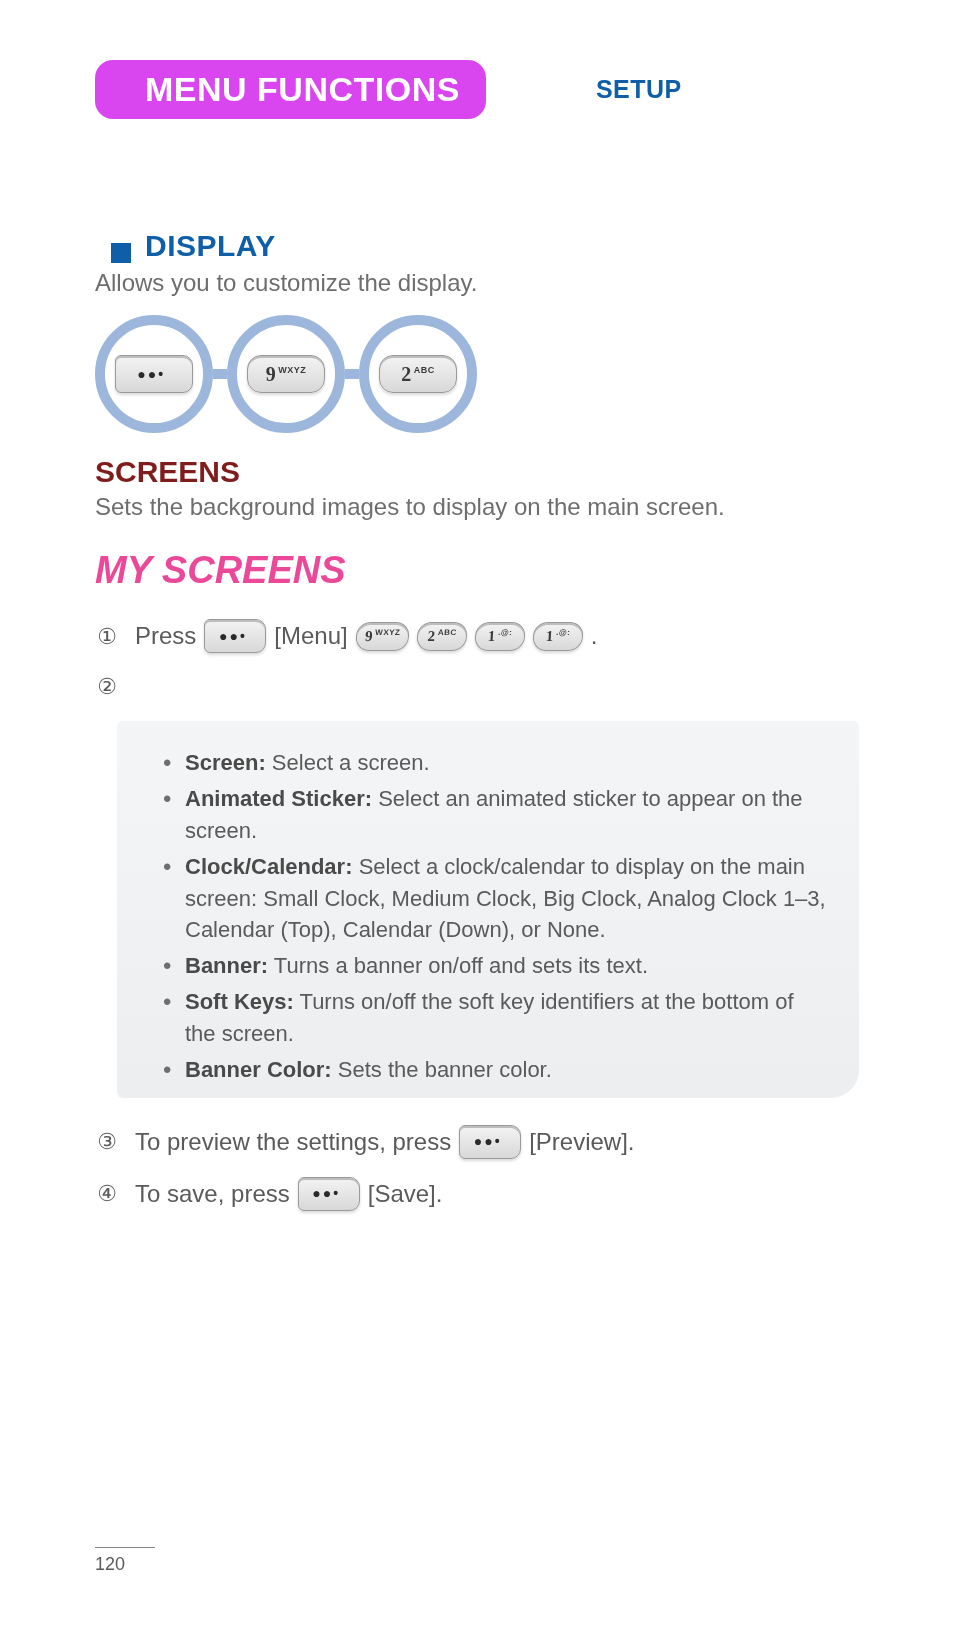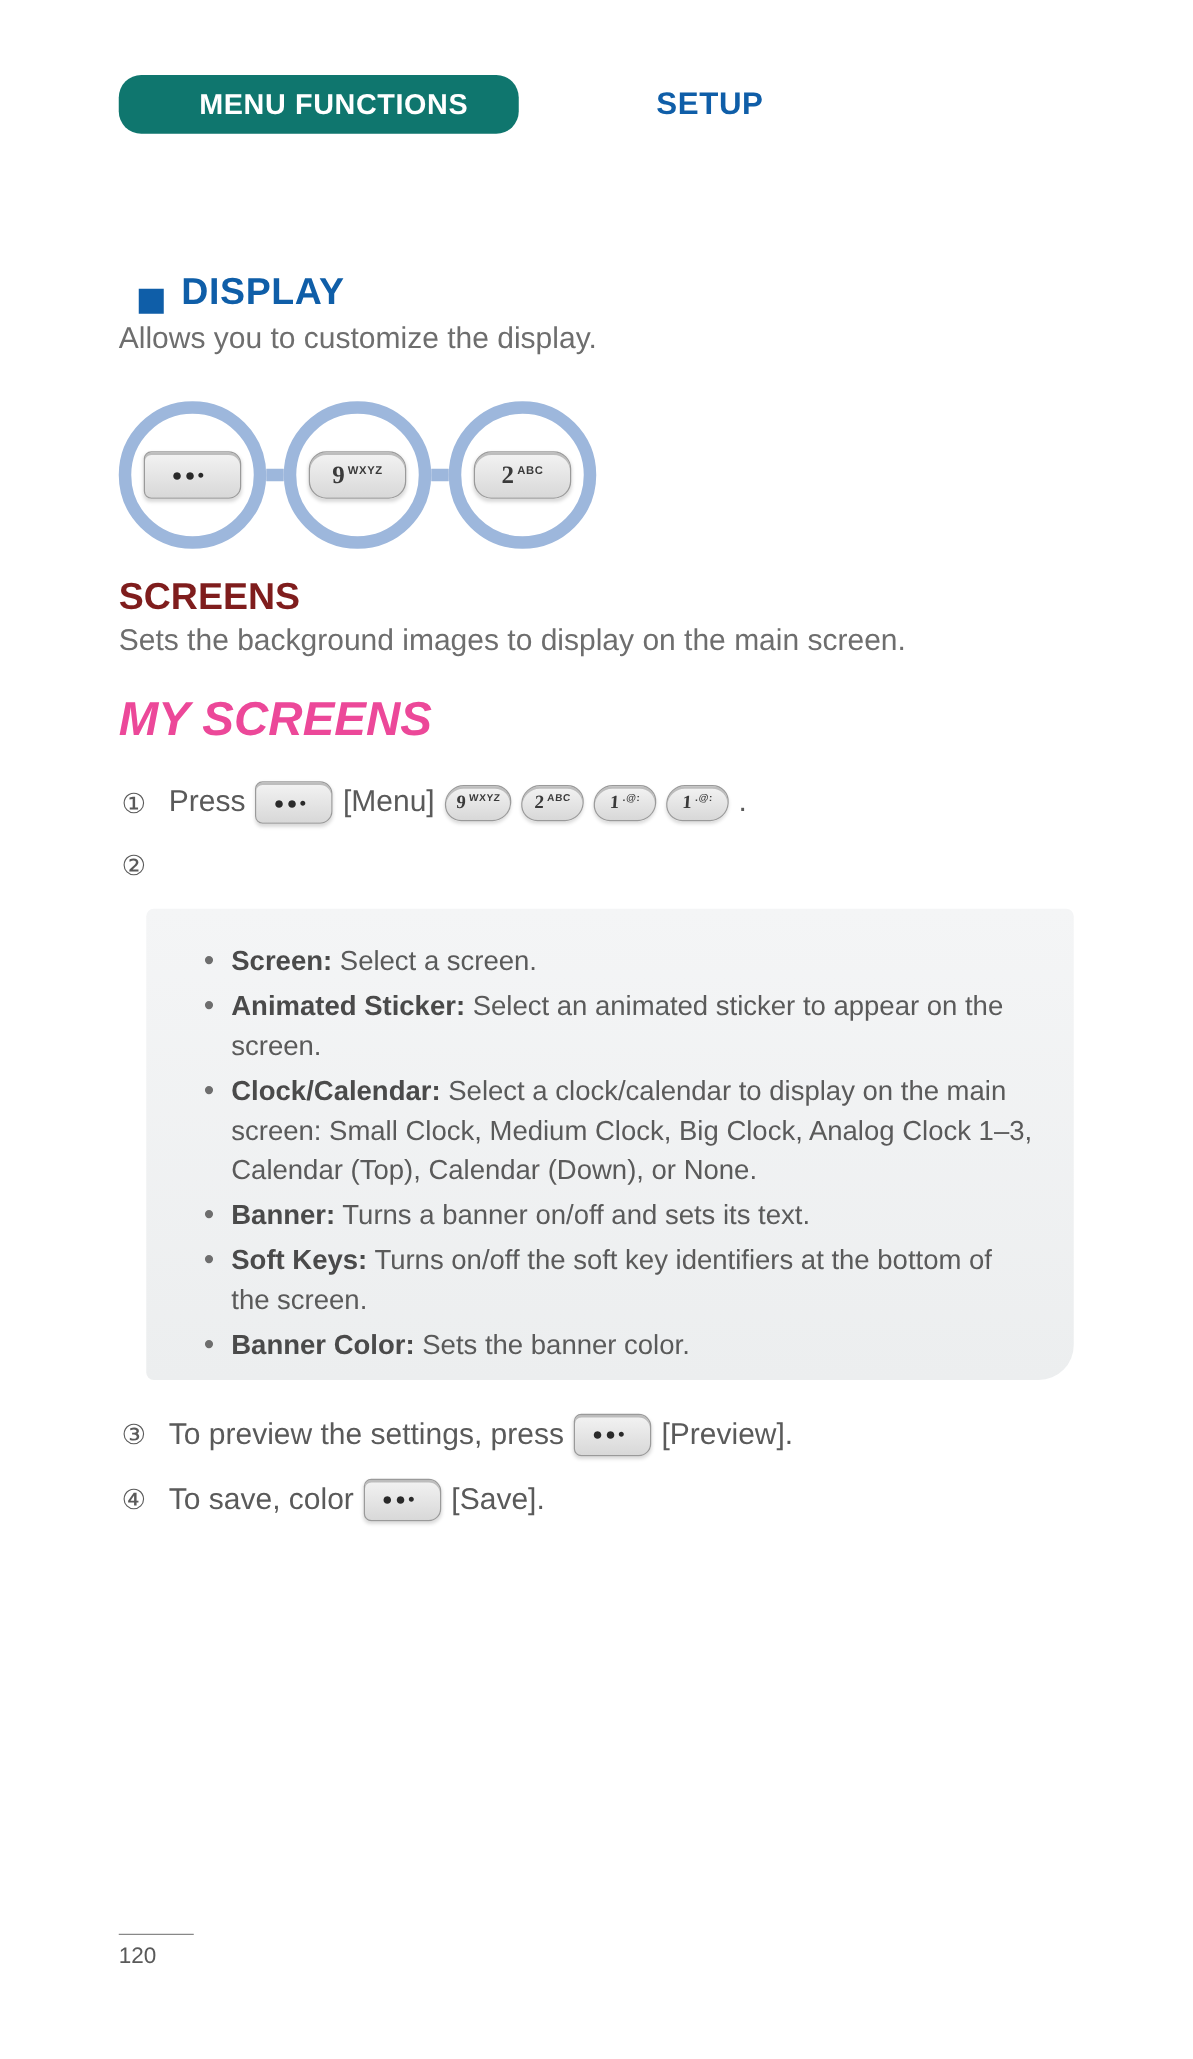--- a/index.html
+++ b/index.html
@@ -8,24 +8,24 @@
     font-family: "Myriad Pro", "Segoe UI", "Helvetica Neue", Arial, sans-serif;
     background: #fff;
     color: #5a5a5a;
     position: relative;
     padding: 60px 95px 60px 95px;
   }
 
   
   .header { display: flex; align-items: center; gap: 30px; margin-bottom: 110px; }
   .header-tab {
-    background: #0f766e;
+    background: #d946ef;
     color: #fff;
     font-weight: 700;
-    font-size: 23px;
+    font-size: 34px;
     letter-spacing: 0.5px;
     padding: 10px 26px 10px 50px;
     border-radius: 18px;
     min-width: 320px;
     text-align: center;
   }
   .header-right {
     color: #0f5ea8;
     font-weight: 700;
     font-size: 25px;
@@ -43,21 +43,21 @@
   .section-title {
     color: #0f5ea8;
     font-weight: 700;
     font-size: 30px;
     letter-spacing: 0.5px;
   }
   .section-desc {
     color: #6e6e6e;
     font-size: 24px;
     margin-top: 6px;
-    margin-bottom: 36px;
+    margin-bottom: 18px;
   }
 
   
   .keypath { display: flex; align-items: center; margin: 10px 0 22px 0; }
   .ring {
     width: 118px; height: 118px;
     border: 10px solid #9db7dc;
     border-radius: 50%;
     display: flex; align-items: center; justify-content: center;
     background: #fff;
@@ -238,19 +238,19 @@
   <span class="line">
     <span>To preview the settings, press</span>
     <span class="keycap soft dots">.</span>
     <span>[Preview].</span>
   </span>
 </div>
 
 <div class="instr">
   <span class="num">④</span>
   <span class="line">
-    <span>To save, color</span>
+    <span>To save, press</span>
     <span class="keycap soft dots">.</span>
     <span>[Save].</span>
   </span>
 </div>
 
 <div class="pagefoot">120</div>
 
 </body></html>

